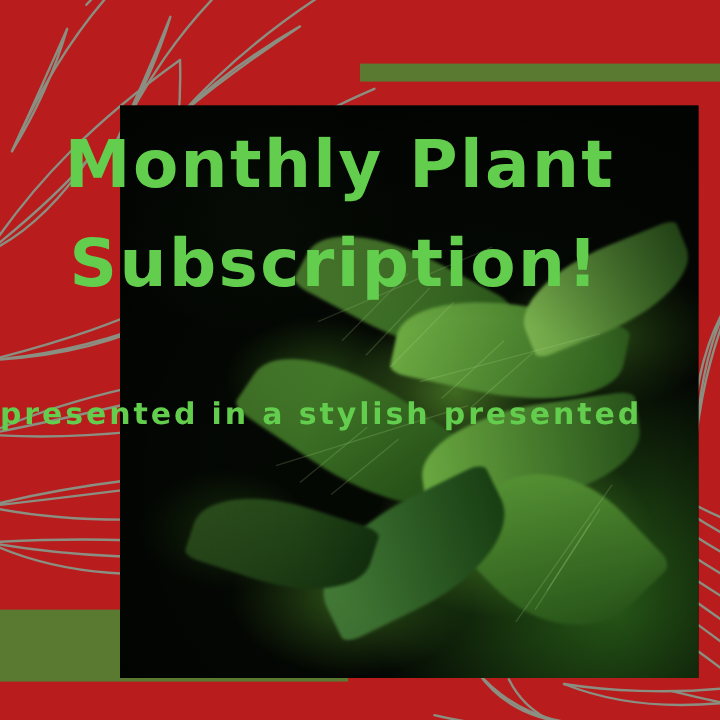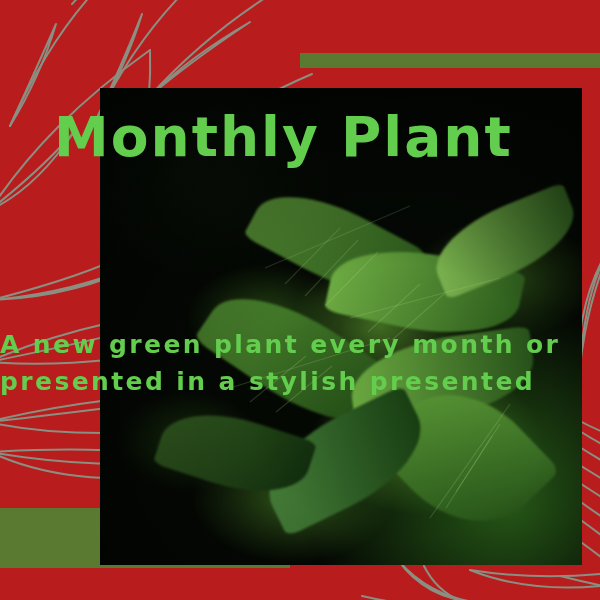--- a/index.html
+++ b/index.html
@@ -224,20 +224,20 @@
       <line x1="330" y1="430" x2="410" y2="316"></line>
       <line x1="346" y1="420" x2="392" y2="348"></line>
       <line x1="356" y1="404" x2="400" y2="336"></line>
     </svg>
 
     <div class="vignette"></div>
   </div>
 
   <div class="headline">
     <div class="l1">Monthly Plant</div>
+    <div class="l2">Subscription!</div>
   </div>
 
   <div class="body-copy">
-    <span class="line">A new green plant every month or</span>
     <span class="line">presented in a stylish presented</span>
   </div>
 
 </div>
 
 </body></html>

